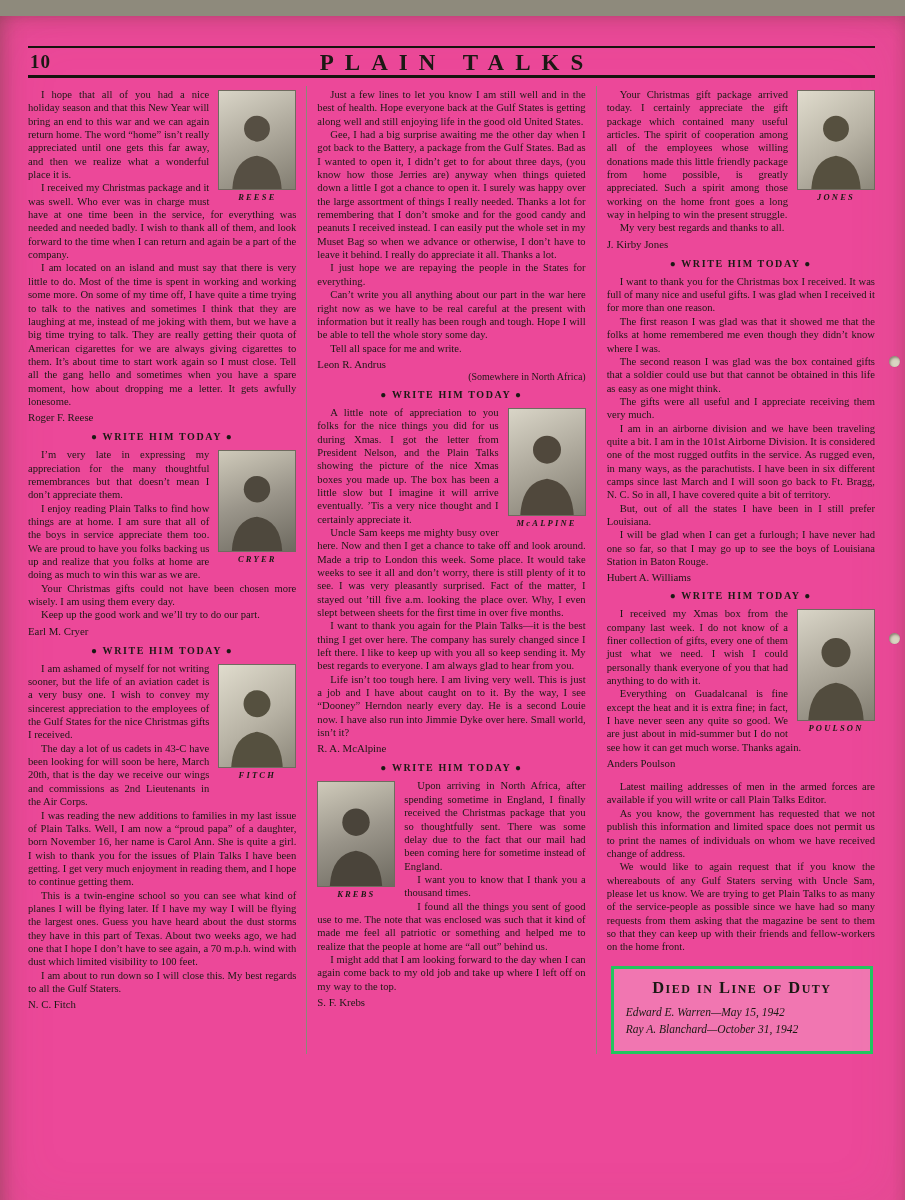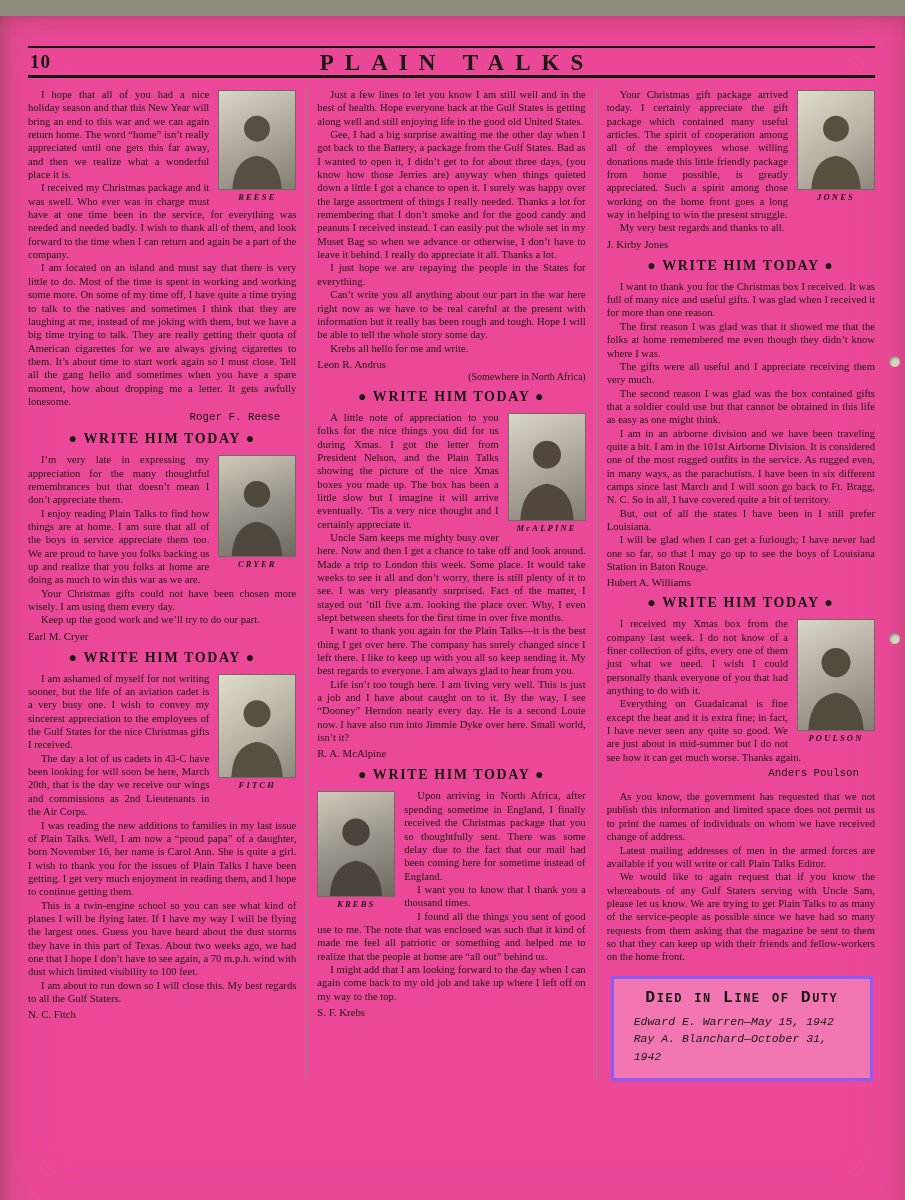--- a/index.html
+++ b/index.html
@@ -29,41 +29,41 @@
   .col-3 { padding-right:0; }
   .col-2, .col-3 { border-left:1px solid #8d8878; }
 
   .letter { position:relative; }
   .letter::after { content:""; display:block; clear:both; }
   .body { font-size:10.6px; line-height:1.26; text-align:justify; }
   .para { margin:0; text-indent:13px; }
 
   .signature { font-size:10.8px; margin:3px 0 1px; font-weight:normal; }
   .sig-center { text-align:left; }
-  .sig-right  { text-align:right; padding-right:16px;font-family:Liberation Mono, monospace; }
+  .sig-right  { text-align:left; padding-right:16px; }
   .sig-note   { text-align:right; font-size:10px; margin:0 0 2px; }
 
-  .write-sep { text-align:center; font-weight:bold; font-size:14px; letter-spacing:1.6px; margin:7px 0 6px; }
+  .write-sep { text-align:center; font-weight:bold; font-size:10px; letter-spacing:1.6px; margin:7px 0 6px; }
 
   
   .photo { width:78px; float:right; margin:2px 0 4px 9px;font-style:italic; }
   .photo.left { float:left; margin:2px 9px 4px 0; }
   .photo-img { width:100%; border:1px solid #6f6b5f; position:relative; overflow:hidden;
     background:linear-gradient(155deg,#d9d5c7 0%,#b2ada0 45%,#837e72 100%); }
   .tone-b .photo-img { background:linear-gradient(160deg,#cfcaba 0%,#9a958a 50%,#6e6a60 100%); }
   .tone-c .photo-img { background:linear-gradient(145deg,#e0dccd 0%,#b7b2a4 55%,#8d887b 100%); }
   .sil { position:absolute; bottom:-2px; left:0; width:100%; height:88%; }
   .photo-caption { font-size:8.5px; font-weight:bold; text-align:center; letter-spacing:2.2px;
     padding:2px 0 0; }
 
   
   .editor-notes { margin-top:10px; }
 
   
-  .died-box { border:3px solid #8b5cf6; margin:12px 2px 0 4px; padding:9px 20px 12px; text-align:center; background:rgba(255,255,252,0.25);font-family:Liberation Mono, monospace; }
+  .died-box { border:3px solid #22c55e; margin:12px 2px 0 4px; padding:9px 12px 12px; text-align:center; background:rgba(255,255,252,0.25); }
   .died-title { margin:0 0 6px; font-weight:bold; font-size:16.5px; font-variant:small-caps; letter-spacing:1.5px; }
   .died-entry { font-style:italic; font-size:11.5px; line-height:1.55; text-indent:0; text-align:left; margin:0; }
 
   
   .hole { position:absolute; width:11px; height:11px; border-radius:50%; right:5px;
     background:#d9d5c2; box-shadow: inset 1px 1.5px 2.5px rgba(55,48,30,.5), 0 0 1px rgba(0,0,0,.2); }
   .hole-1 { top:340px; } .hole-2 { top:617px; }
 </style>
 </head>
 <body>
@@ -146,21 +146,21 @@
       </section>
 
       <section class="col col-2">
 
         <article class="letter">
           <div class="body">
               <p class="para">Just a few lines to let you know I am still well and in the best of health. Hope everyone back at the Gulf States is getting along well and still enjoying life in the good old United States.</p>
               <p class="para">Gee, I had a big surprise awaiting me the other day when I got back to the Battery, a package from the Gulf States. Bad as I wanted to open it, I didn’t get to for about three days, (you know how those Jerries are) anyway when things quieted down a little I got a chance to open it. I surely was happy over the large assortment of things I really needed. Thanks a lot for remembering that I don’t smoke and for the good candy and peanuts I received instead. I can easily put the whole set in my Muset Bag so when we advance or otherwise, I don’t have to leave it behind. I really do appreciate it all. Thanks a lot.</p>
               <p class="para">I just hope we are repaying the people in the States for everything.</p>
               <p class="para">Can’t write you all anything about our part in the war here right now as we have to be real careful at the present with information but it really has been rough and tough. Hope I will be able to tell the whole story some day.</p>
-              <p class="para">Krebs all hello for me and write.</p>
+              <p class="para">Tell all space for me and write.</p>
             </div>
           <div class="signature sig-center">Leon R. Andrus</div>
           <div class="sig-note">(Somewhere in North Africa)</div>
         </article>
 
         <div class="write-sep">● WRITE HIM TODAY ●</div>
 
         <article class="letter">
           <figure class="photo tone-a">
             <div class="photo-img" style="height:108px">
@@ -221,22 +221,22 @@
             </div>
           <div class="signature sig-center">J. Kirby Jones</div>
         </article>
 
         <div class="write-sep">● WRITE HIM TODAY ●</div>
 
         <article class="letter">
           <div class="body">
               <p class="para">I want to thank you for the Christmas box I received. It was full of many nice and useful gifts. I was glad when I received it for more than one reason.</p>
               <p class="para">The first reason I was glad was that it showed me that the folks at home remembered me even though they didn’t know where I was.</p>
+              <p class="para">The second reason I was glad was the box contained gifts that a soldier could use but that cannot be obtained in this life as easy as one might think.</p>
               <p class="para">The gifts were all useful and I appreciate receiving them very much.</p>
-              <p class="para">The second reason I was glad was the box contained gifts that a soldier could use but that cannot be obtained in this life as easy as one might think.</p>
               <p class="para">I am in an airborne division and we have been traveling quite a bit. I am in the 101st Airborne Division. It is considered one of the most rugged outfits in the service. As rugged even, in many ways, as the parachutists. I have been in six different camps since last March and I will soon go back to Ft. Bragg, N. C. So in all, I have covered quite a bit of territory.</p>
               <p class="para">But, out of all the states I have been in I still prefer Louisiana.</p>
               <p class="para">I will be glad when I can get a furlough; I have never had one so far, so that I may go up to see the boys of Louisiana Station in Baton Rouge.</p>
             </div>
           <div class="signature sig-center">Hubert A. Williams</div>
         </article>
 
         <div class="write-sep">● WRITE HIM TODAY ●</div>
 
         <article class="letter">
@@ -250,22 +250,22 @@
             <figcaption class="photo-caption">POULSON</figcaption>
           </figure>
           <div class="body">
               <p class="para">I received my Xmas box from the company last week. I do not know of a finer collection of gifts, every one of them just what we need. I wish I could personally thank everyone of you that had anything to do with it.</p>
               <p class="para">Everything on Guadalcanal is fine except the heat and it is extra fine; in fact, I have never seen any quite so good. We are just about in mid-summer but I do not see how it can get much worse. Thanks again.</p>
             </div>
           <div class="signature sig-right">Anders Poulson</div>
         </article>
 
         <div class="editor-notes body">
+            <p class="para">Latest mailing addresses of men in the armed forces are available if you will write or call Plain Talks Editor.</p>
             <p class="para">As you know, the government has requested that we not publish this information and limited space does not permit us to print the names of individuals on whom we have received change of address.</p>
-            <p class="para">Latest mailing addresses of men in the armed forces are available if you will write or call Plain Talks Editor.</p>
             <p class="para">We would like to again request that if you know the whereabouts of any Gulf Staters serving with Uncle Sam, please let us know. We are trying to get Plain Talks to as many of the service-people as possible since we have had so many requests from them asking that the magazine be sent to them so that they can keep up with their friends and fellow-workers on the home front.</p>
           </div>
 
         <aside class="died-box">
           <h2 class="died-title">Died in Line of Duty</h2>
           <div>
               <div class="died-entry">Edward E. Warren—May 15, 1942</div>
               <div class="died-entry">Ray A. Blanchard—October 31, 1942</div>
             </div>
         </aside>

